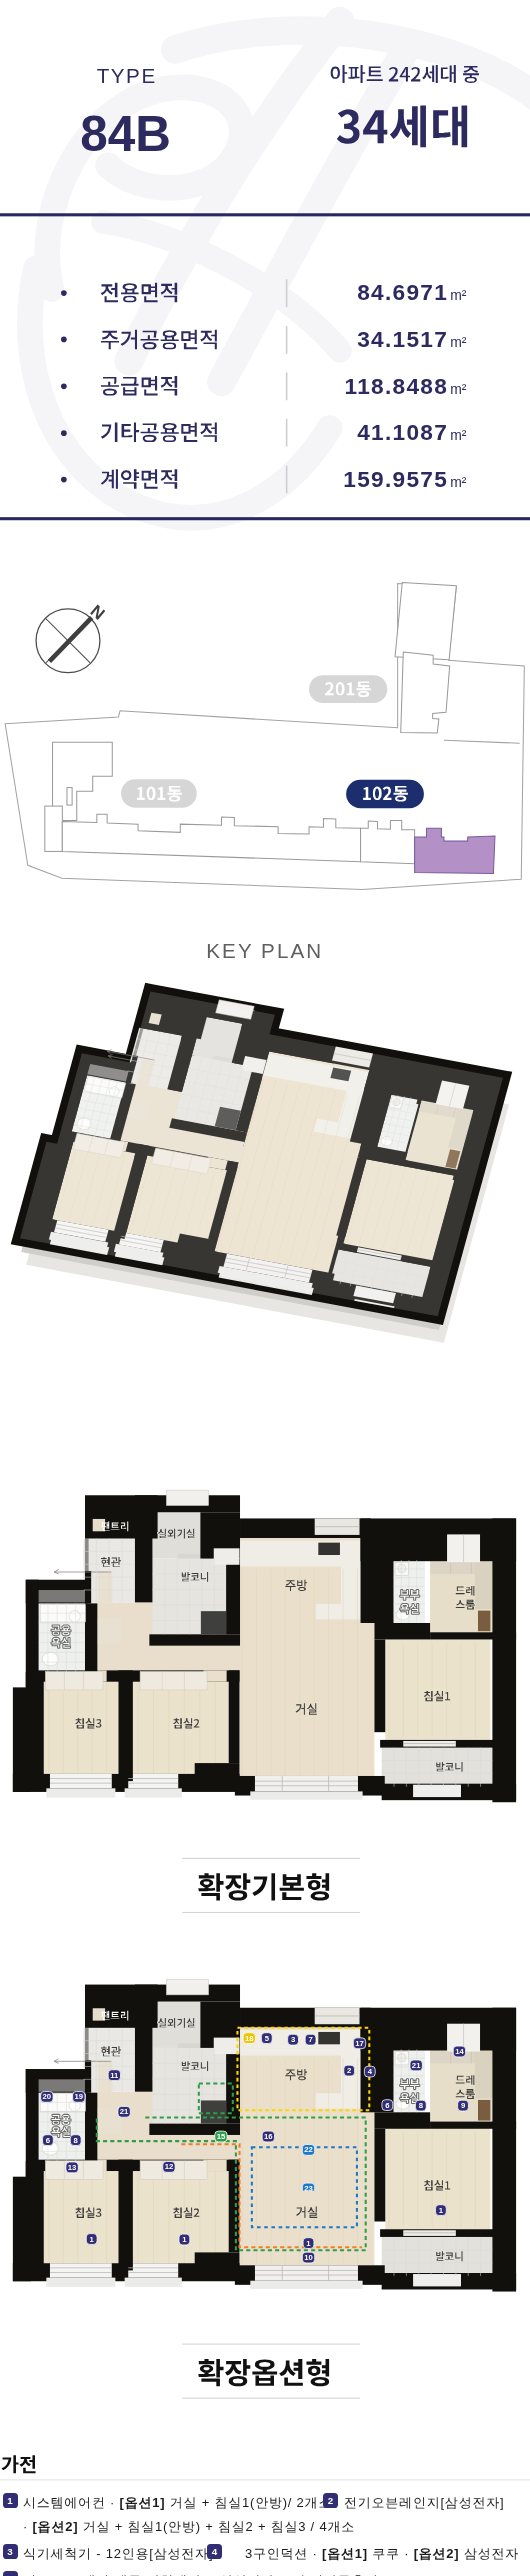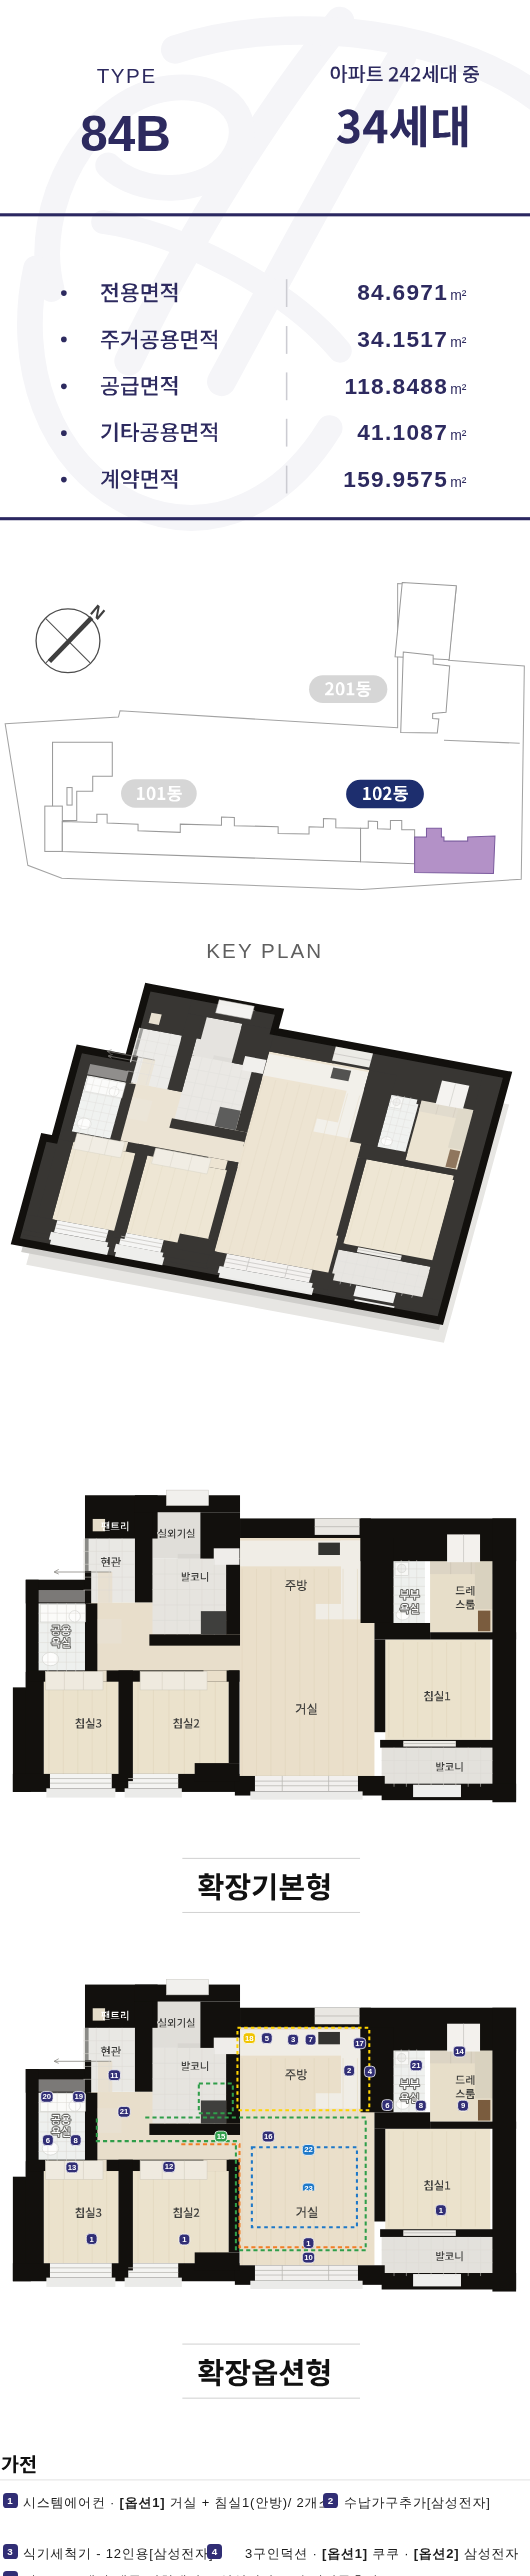--- a/index.html
+++ b/index.html
@@ -508,21 +508,22 @@
 <circle cx="515" cy="6367" r="44" fill="#dfdfdf"></circle>
 <text x="515" y="6384" font-size="48" font-weight="bold" fill="#fff" text-anchor="middle" font-family="Liberation Sans">!</text>
 
 <path transform="translate(63,6477)" fill="#58585a" d="M14 -16Q13 -16 12 -17Q11 -17 11 -18Q11 -19 12 -19Q13 -20 14 -20Q14 -20 15 -19Q16 -19 16 -18Q16 -17 15 -17Q14 -16 14 -16ZM14 -11 22 -20 23 -19 14 -10 23 -1 22 -1 14 -9 5 -1 4 -1 13 -10 4 -19 5 -20ZM8 -10Q8 -9 7 -9Q7 -8 6 -8Q5 -8 4 -9Q4 -9 4 -10Q4 -11 4 -12Q5 -12 6 -12Q7 -12 7 -12Q8 -11 8 -10ZM19 -10Q19 -11 20 -12Q20 -12 21 -12Q22 -12 23 -12Q23 -11 23 -10Q23 -9 23 -9Q22 -8 21 -8Q20 -8 20 -9Q19 -9 19 -10ZM14 -5Q14 -5 15 -4Q16 -3 16 -3Q16 -2 15 -1Q14 -1 14 -1Q13 -1 12 -1Q11 -2 11 -3Q11 -3 12 -4Q13 -5 14 -5Z"></path>
 <path transform="translate(63,6687)" fill="#58585a" d="M14 -16Q13 -16 12 -17Q11 -17 11 -18Q11 -19 12 -19Q13 -20 14 -20Q14 -20 15 -19Q16 -19 16 -18Q16 -17 15 -17Q14 -16 14 -16ZM14 -11 22 -20 23 -19 14 -10 23 -1 22 -1 14 -9 5 -1 4 -1 13 -10 4 -19 5 -20ZM8 -10Q8 -9 7 -9Q7 -8 6 -8Q5 -8 4 -9Q4 -9 4 -10Q4 -11 4 -12Q5 -12 6 -12Q7 -12 7 -12Q8 -11 8 -10ZM19 -10Q19 -11 20 -12Q20 -12 21 -12Q22 -12 23 -12Q23 -11 23 -10Q23 -9 23 -9Q22 -8 21 -8Q20 -8 20 -9Q19 -9 19 -10ZM14 -5Q14 -5 15 -4Q16 -3 16 -3Q16 -2 15 -1Q14 -1 14 -1Q13 -1 12 -1Q11 -2 11 -3Q11 -3 12 -4Q13 -5 14 -5Z"></path>
 <path transform="translate(63,6897)" fill="#58585a" d="M14 -16Q13 -16 12 -17Q11 -17 11 -18Q11 -19 12 -19Q13 -20 14 -20Q14 -20 15 -19Q16 -19 16 -18Q16 -17 15 -17Q14 -16 14 -16ZM14 -11 22 -20 23 -19 14 -10 23 -1 22 -1 14 -9 5 -1 4 -1 13 -10 4 -19 5 -20ZM8 -10Q8 -9 7 -9Q7 -8 6 -8Q5 -8 4 -9Q4 -9 4 -10Q4 -11 4 -12Q5 -12 6 -12Q7 -12 7 -12Q8 -11 8 -10ZM19 -10Q19 -11 20 -12Q20 -12 21 -12Q22 -12 23 -12Q23 -11 23 -10Q23 -9 23 -9Q22 -8 21 -8Q20 -8 20 -9Q19 -9 19 -10ZM14 -5Q14 -5 15 -4Q16 -3 16 -3Q16 -2 15 -1Q14 -1 14 -1Q13 -1 12 -1Q11 -2 11 -3Q11 -3 12 -4Q13 -5 14 -5Z"></path>
 <path transform="translate(63,7017)" fill="#58585a" d="M14 -16Q13 -16 12 -17Q11 -17 11 -18Q11 -19 12 -19Q13 -20 14 -20Q14 -20 15 -19Q16 -19 16 -18Q16 -17 15 -17Q14 -16 14 -16ZM14 -11 22 -20 23 -19 14 -10 23 -1 22 -1 14 -9 5 -1 4 -1 13 -10 4 -19 5 -20ZM8 -10Q8 -9 7 -9Q7 -8 6 -8Q5 -8 4 -9Q4 -9 4 -10Q4 -11 4 -12Q5 -12 6 -12Q7 -12 7 -12Q8 -11 8 -10ZM19 -10Q19 -11 20 -12Q20 -12 21 -12Q22 -12 23 -12Q23 -11 23 -10Q23 -9 23 -9Q22 -8 21 -8Q20 -8 20 -9Q19 -9 19 -10ZM14 -5Q14 -5 15 -4Q16 -3 16 -3Q16 -2 15 -1Q14 -1 14 -1Q13 -1 12 -1Q11 -2 11 -3Q11 -3 12 -4Q13 -5 14 -5Z"></path>
 </svg>
 
 <div class="bg" style="left:2.6px;top:2493px;width:15px;background:#312e75">1</div><div class="lt" style="left:23px;top:2494px">시스템에어컨 · <b>[옵션1]</b> 거실 + 침실1(안방)/ 2개소</div>
-<div class="bg" style="left:323px;top:2493px;width:15px;background:#312e75">2</div><div class="lt" style="left:344px;top:2494px">수납가구추가[삼성전자]</div>
+<div class="lt" style="left:23px;top:2518px">· <b>[옵션2]</b> 거실 + 침실1(안방) + 침실2 + 침실3 / 4개소</div>
+<div class="bg" style="left:323px;top:2493px;width:15px;background:#312e75">2</div><div class="lt" style="left:344px;top:2494px">전기오븐레인지[삼성전자]</div>
 <div class="bg" style="left:2.6px;top:2544px;width:15px;background:#312e75">3</div><div class="lt" style="left:23px;top:2545px">식기세척기 - 12인용[삼성전자]</div>
 <div class="bg" style="left:207px;top:2544px;width:15px;background:#312e75">4</div><div class="lt" style="left:245px;top:2545px">3구인덕션 · <b>[옵션1]</b> 쿠쿠 · <b>[옵션2]</b> 삼성전자</div>
 <div class="bg" style="left:2.6px;top:2571px;width:15px;background:#312e75">5</div><div class="lt" style="left:23px;top:2572px">비스포크 냉장/냉동/김치냉장고[삼성전자] + 수납가구추가</div>
 
 
 
 
 
 
 

